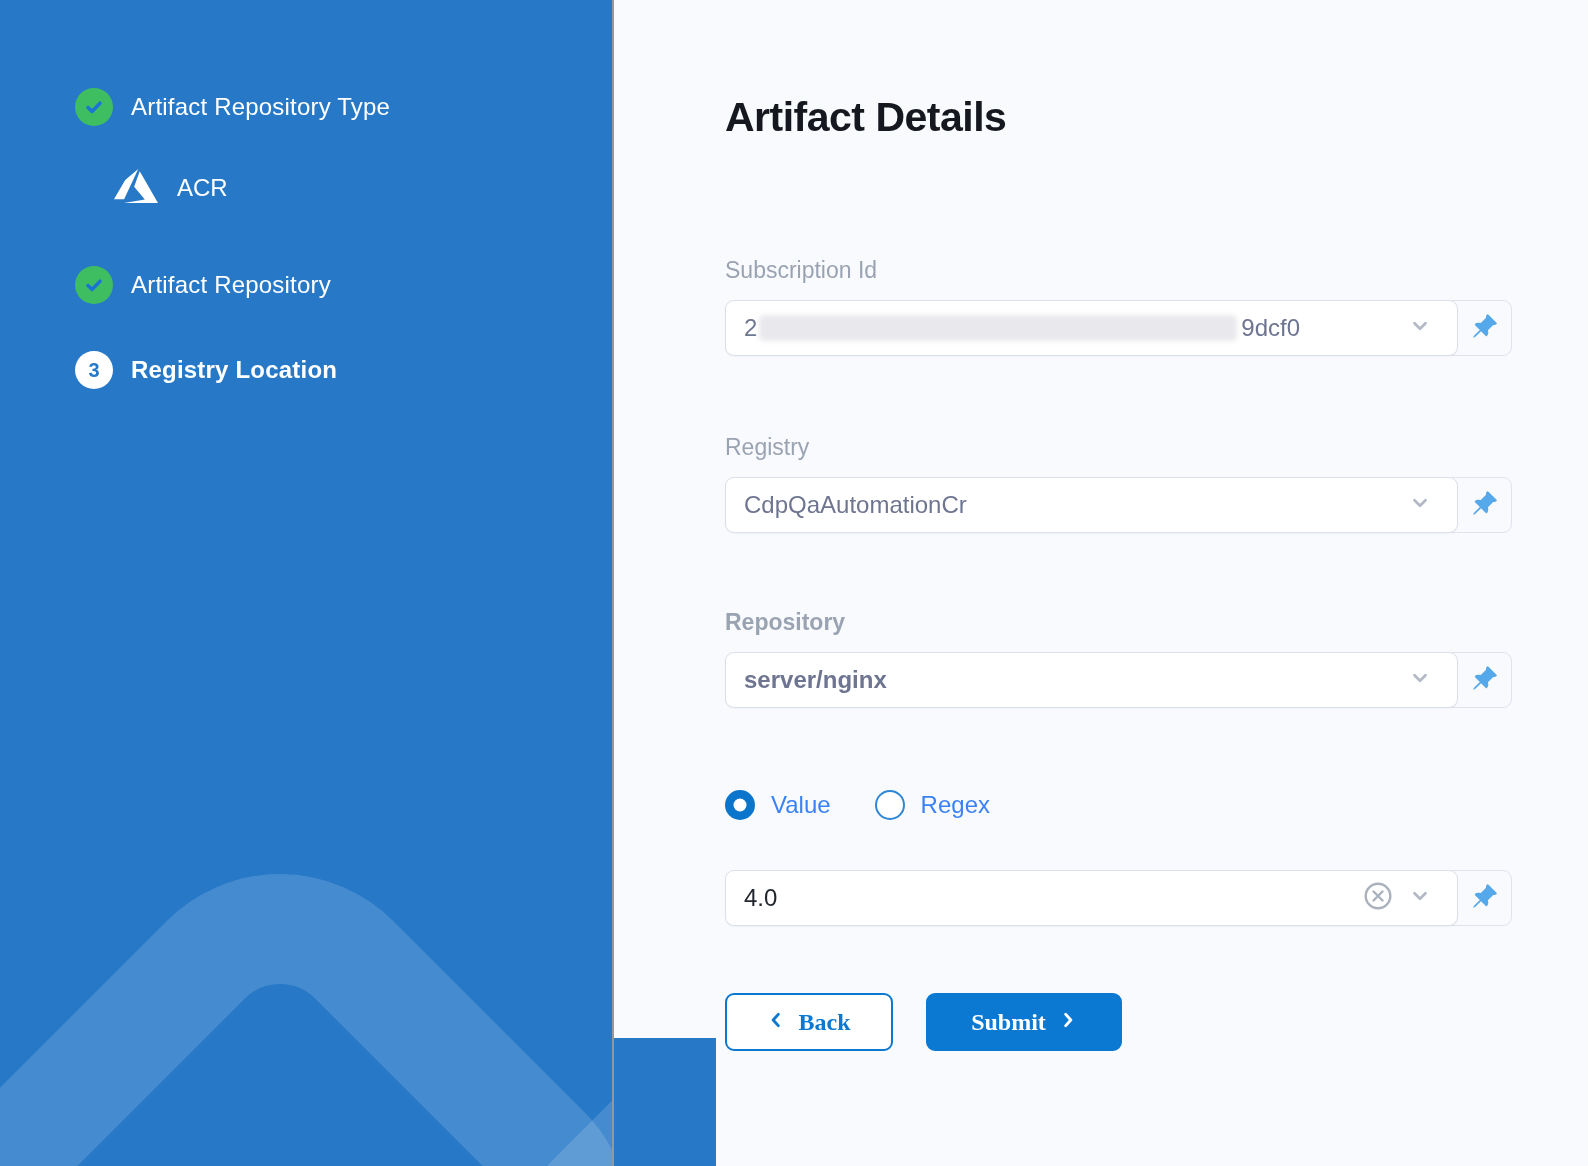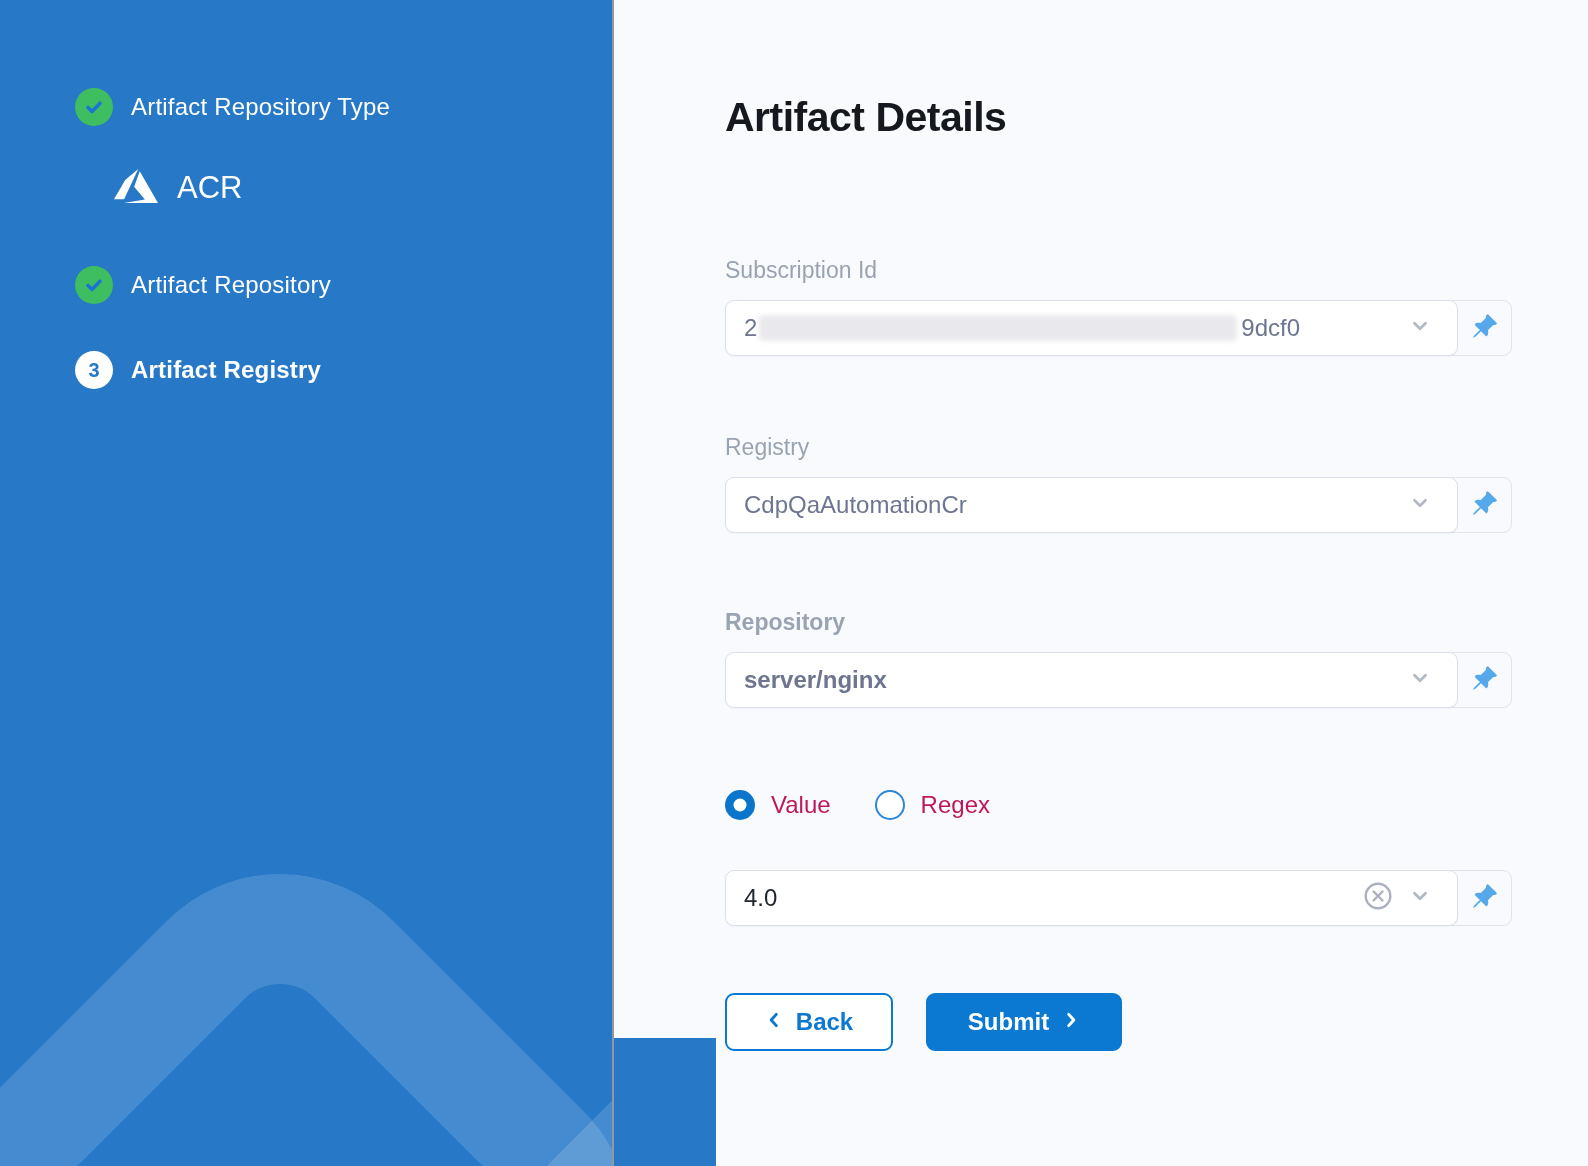--- a/index.html
+++ b/index.html
@@ -13,21 +13,21 @@
   .step { position:absolute; left:75px; display:flex; align-items:center; gap:18px; }
   .step-1 { top:88px; } .step-2 { top:266px;text-align:right; } .step-3 { top:351px; }
   .substep { position:absolute; left:110px; top:164px; display:flex; align-items:center; gap:15px; }
   .check-circle { width:38px; height:38px; border-radius:50%; background:#3ebe60;
     display:flex; align-items:center; justify-content:center; flex:none; }
   .num-circle { width:38px; height:38px; border-radius:50%; background:#ffffff;
     color:#2779c7; font-weight:700; font-size:20px;
     display:flex; align-items:center; justify-content:center; flex:none; }
   .step-label { color:#ffffff; font-size:24px; font-weight:400; letter-spacing:.2px; }
   .step-label.active { font-weight:700; }
-  .acr-label { color:#ffffff; font-size:31px; }
+  .acr-label { color:#ffffff; font-size:24px; }
   .divider { position:absolute; left:612px; top:0; width:2px; height:1166px; background:#94979b; }
 
   
   .main { position:absolute; left:614px; top:0; right:0; height:1038px;
     background:#f8fafd; padding:94px 76px 0 111px; }
   h1.page-title { font-size:41px; font-weight:800; color:#15181e; letter-spacing:-0.5px; }
 
   .form { width:787px; }
   .field-label { font-size:23px; color:#9aa3b2; margin-bottom:16px; }
   .field-label.dark { color:#667085; }
@@ -43,31 +43,31 @@
   .redact { display:inline-block; width:478px; height:26px; background:#e9e9ed;
     border-radius:5px; filter:blur(2.5px); margin:0 4px 0 2px; }
   .right-icons { margin-left:auto; display:flex; align-items:center; gap:16px; padding-right:8px; }
   .pin-box { position:relative; z-index:1; width:68px; margin-left:-14px;
     border:1px solid #dfe3ec; border-radius:9px; background:transparent;
     display:flex; align-items:center; justify-content:center; padding-left:12px; cursor:pointer; }
 
   
   .radio-row { display:flex; align-items:center; gap:44px; height:32px; }
   .radio-opt { display:flex; align-items:center; gap:16px; cursor:pointer; }
-  .radio-opt .rlabel { font-size:24px; color:#be185d; }
+  .radio-opt .rlabel { font-size:24px; color:#3b82f6; }
   .radio-on { width:30px; height:30px; border-radius:50%; background:#0b75cc; position:relative; flex:none; }
   .radio-on::after { content:""; position:absolute; left:50%; top:50%; width:13px; height:13px;
     transform:translate(-50%,-50%); border-radius:50%; background:#ffffff; }
   .radio-off { width:30px; height:30px; border-radius:50%; background:#ffffff;
     border:2.5px solid #2e86d6; flex:none; }
 
   
   .btn-row { display:flex; align-items:center; gap:33px; }
   .btn { height:58px; border-radius:9px; display:flex; align-items:center; justify-content:center;
-    gap:13px; font-size:24px; font-weight:700; cursor:pointer; user-select:none; }
+    gap:13px; font-size:24px; font-weight:700; cursor:pointer; user-select:none;font-family:Liberation Serif, serif; }
   .btn-back { width:168px; background:#ffffff; border:2px solid #0b78d1; color:#0b78d1; }
   .btn-submit { width:196px; background:#0b78d1; border:2px solid #0b78d1; color:#ffffff; }
 </style>
 </head>
 <body>
 
 <div class="sidebar">
   <div class="watermark">
     <svg width="612" height="1166" viewBox="0 0 612 1166">
       <g fill="none" stroke="rgba(255,255,255,0.14)" stroke-width="110">
@@ -100,21 +100,21 @@
     <span class="check-circle">
       <svg width="22" height="22" viewBox="0 0 20 20">
           <path d="M4.5 10.5 L8.2 14 L15.5 6.5" fill="none" stroke="#1b74d4" stroke-width="3.2" stroke-linecap="round" stroke-linejoin="round"></path>
         </svg>
     </span>
     <span class="step-label">Artifact Repository</span>
   </div>
 
   <div class="step step-3">
     <span class="num-circle">3</span>
-    <span class="step-label active">Artifact Registry</span>
+    <span class="step-label active">Registry Location</span>
   </div>
 </div>
 
 <div class="divider"></div>
 
 <div class="main">
   <h1 class="page-title">Artifact Details</h1>
 
   <div class="form">
 

